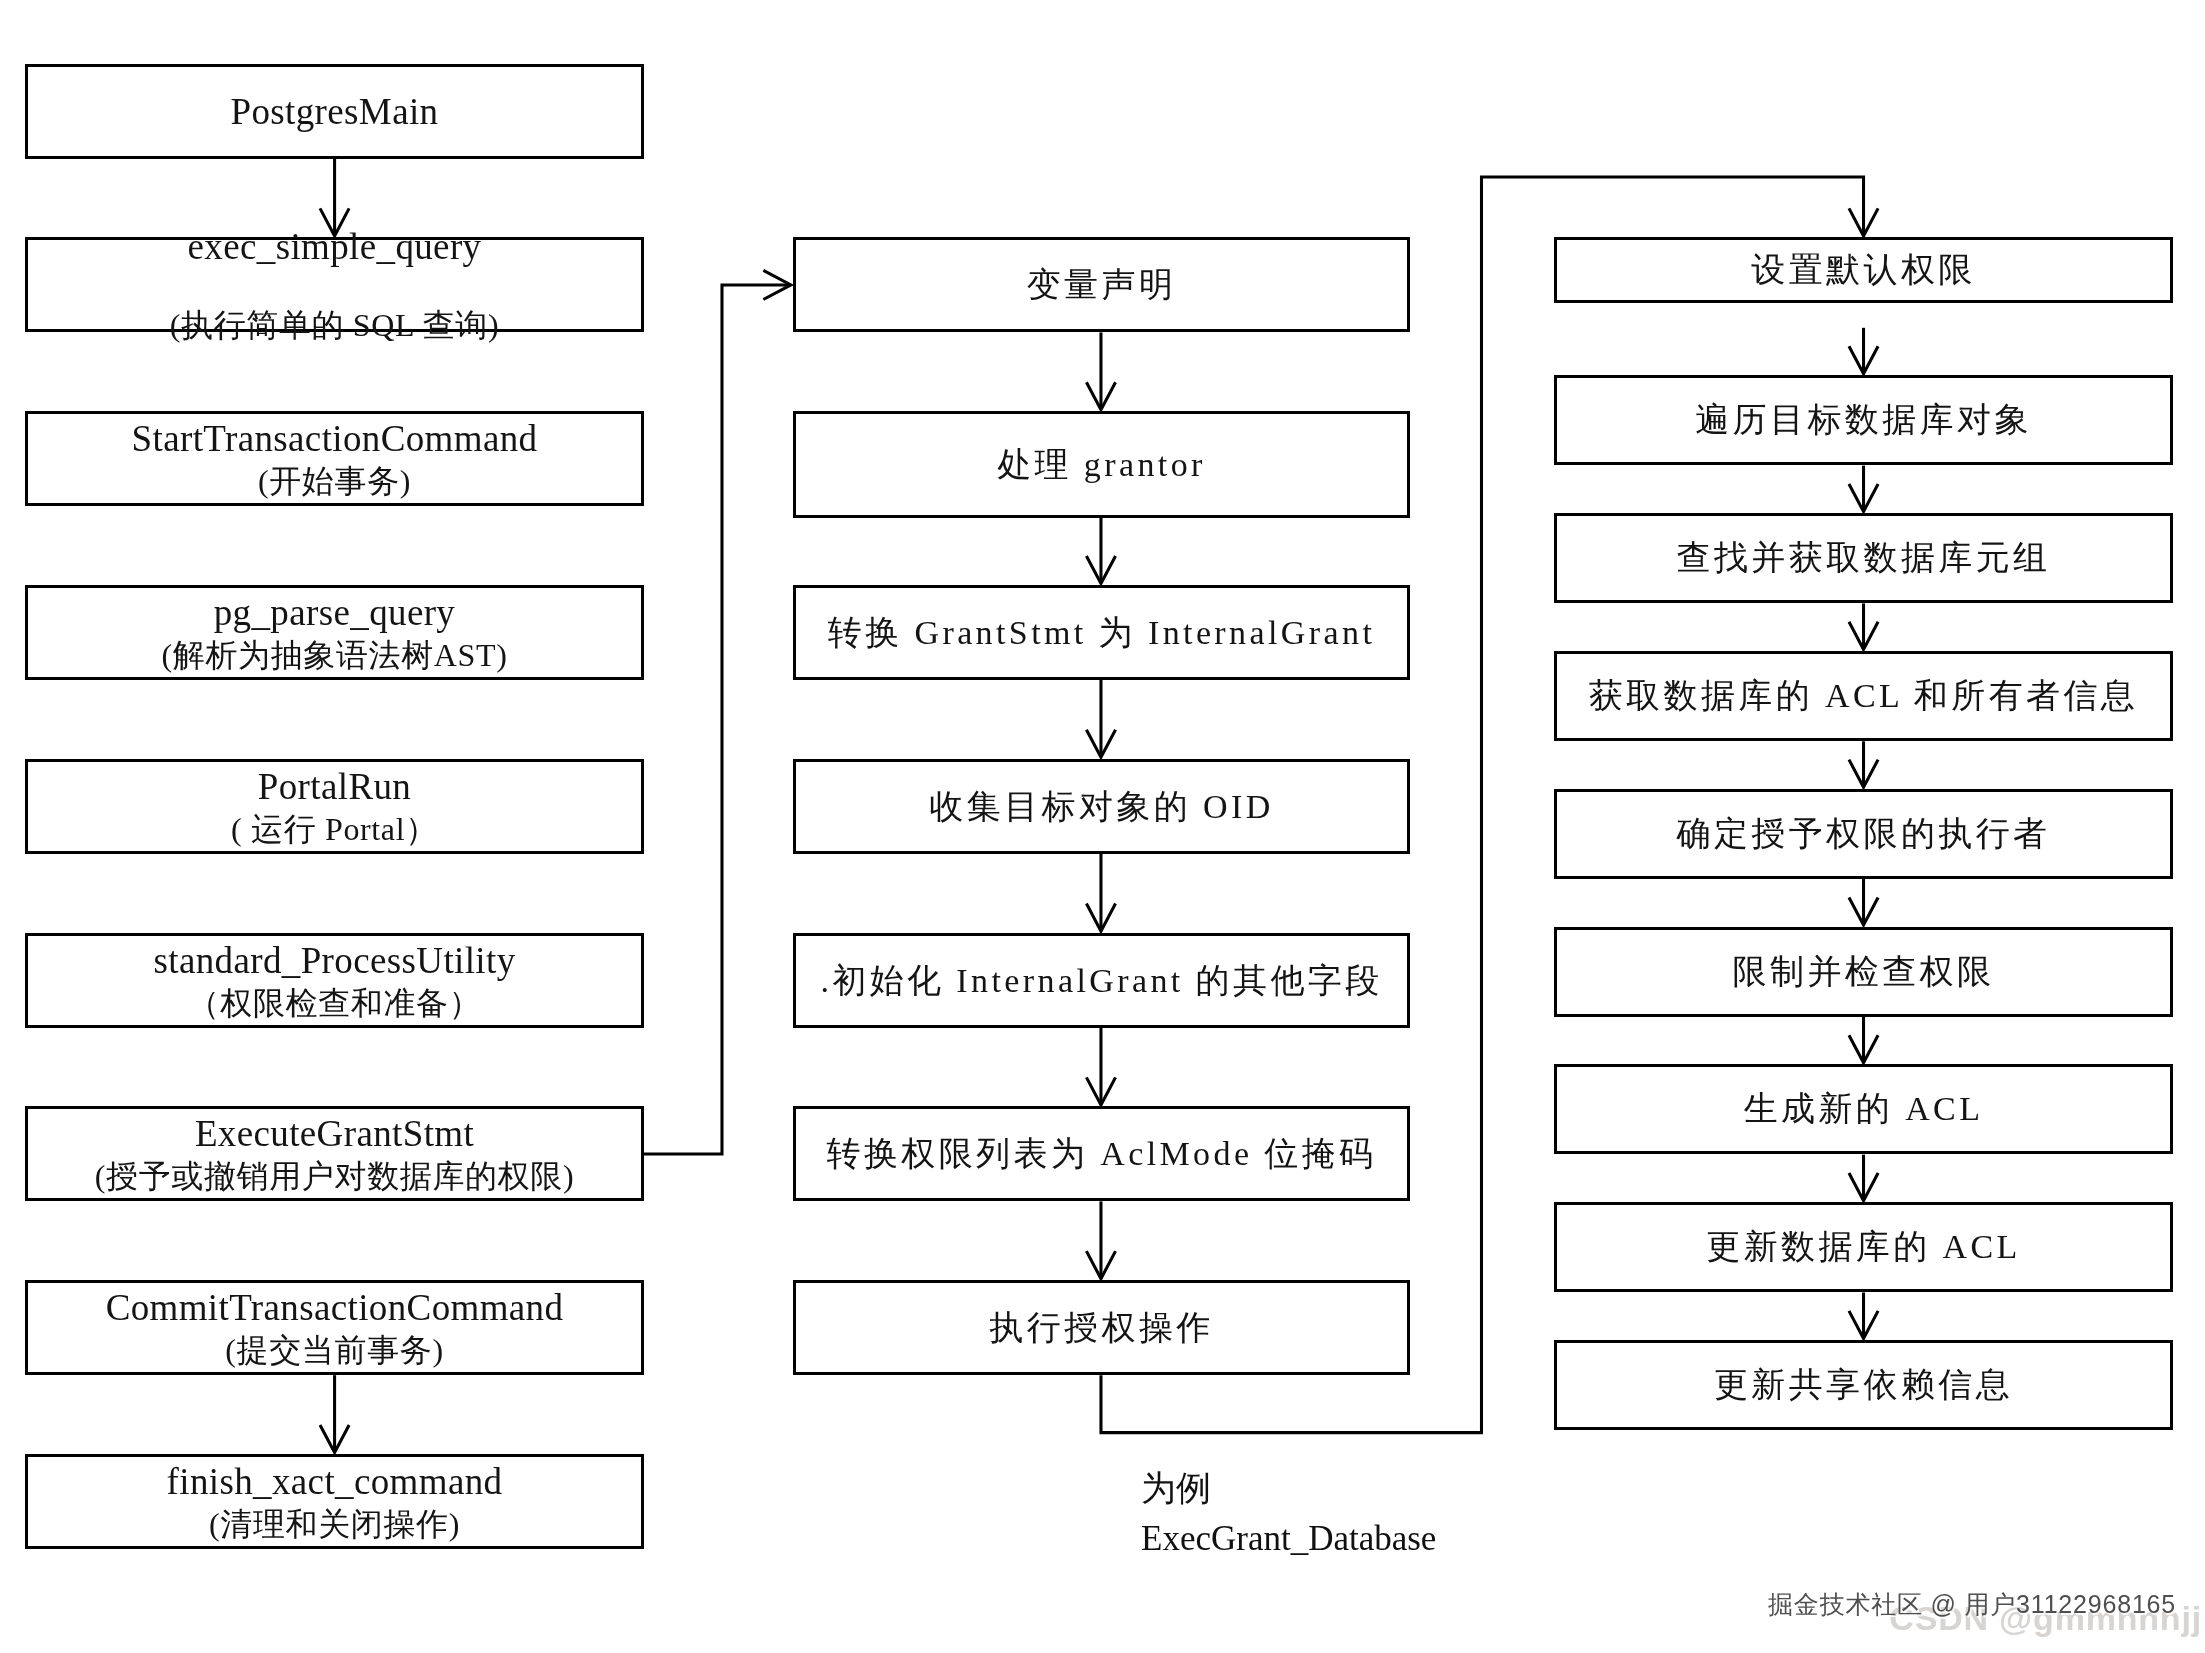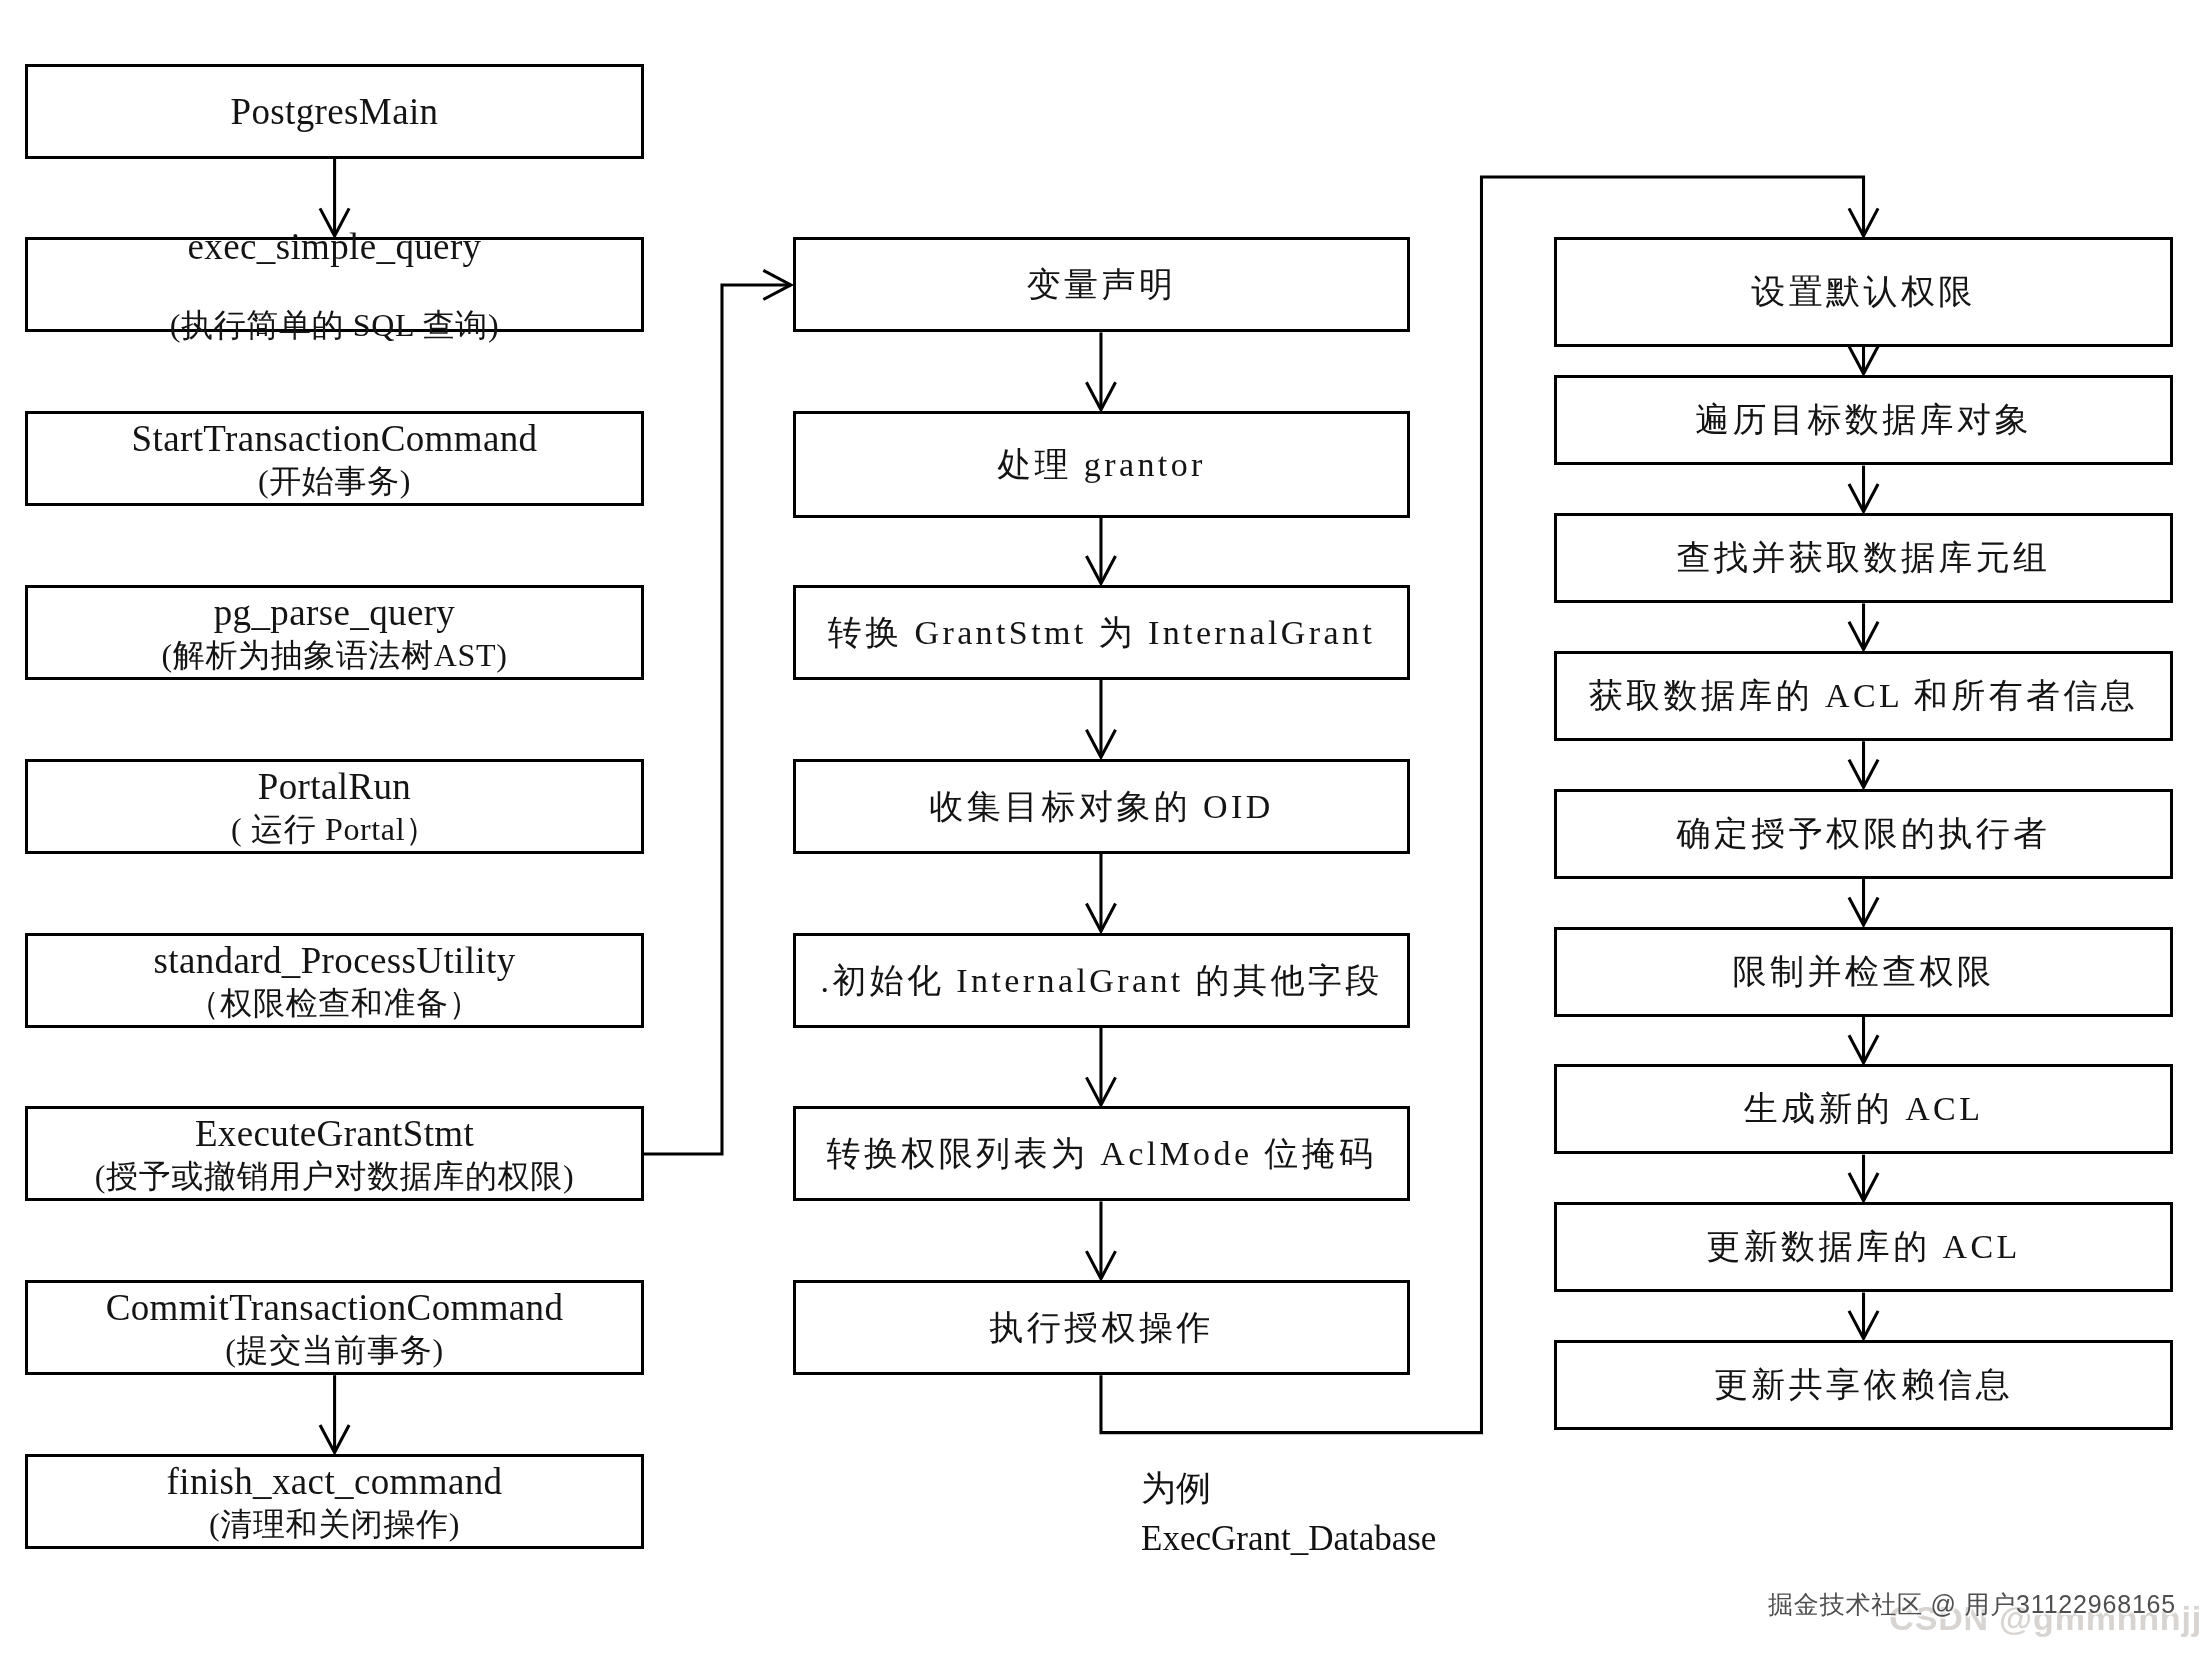--- a/index.html
+++ b/index.html
@@ -184,21 +184,21 @@
         <span class="lbl">.初始化 InternalGrant 的其他字段</span>
       </div>
       <div class="box" style="left: 793px; top: 1106px; width: 617px; height: 95px;">
         <span class="lbl">转换权限列表为 AclMode 位掩码</span>
       </div>
       <div class="box" style="left: 793px; top: 1280px; width: 617px; height: 95px;">
         <span class="lbl">执行授权操作</span>
       </div>
     </div>
   <div id="col-right">
-      <div class="box" style="left: 1554px; top: 237px; width: 619px; height: 110px;">
+      <div class="box" style="left: 1554px; top: 237px; width: 619px; height: 66px;">
         <span class="lbl">设置默认权限</span>
       </div>
       <div class="box" style="left: 1554px; top: 375px; width: 619px; height: 90px;">
         <span class="lbl">遍历目标数据库对象</span>
       </div>
       <div class="box" style="left: 1554px; top: 513px; width: 619px; height: 90px;">
         <span class="lbl">查找并获取数据库元组</span>
       </div>
       <div class="box" style="left: 1554px; top: 651px; width: 619px; height: 90px;">
         <span class="lbl">获取数据库的 ACL 和所有者信息</span>

